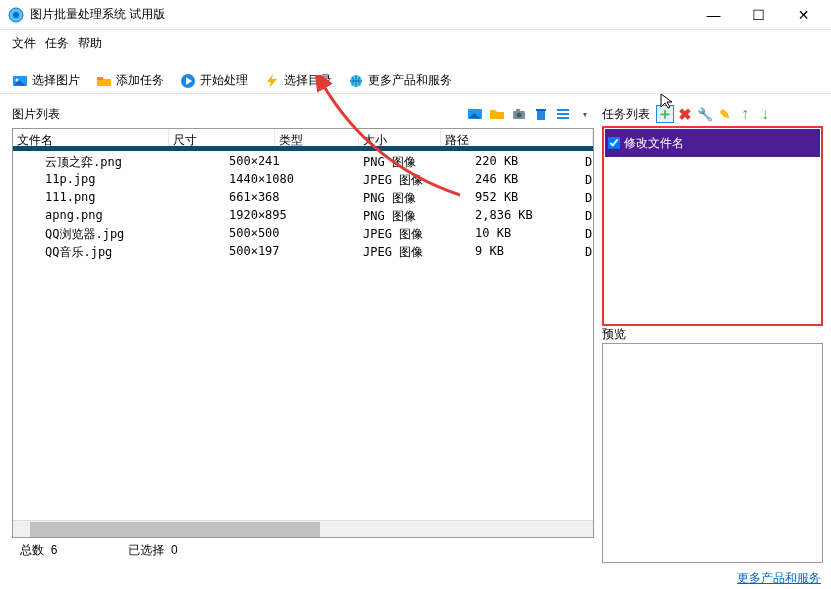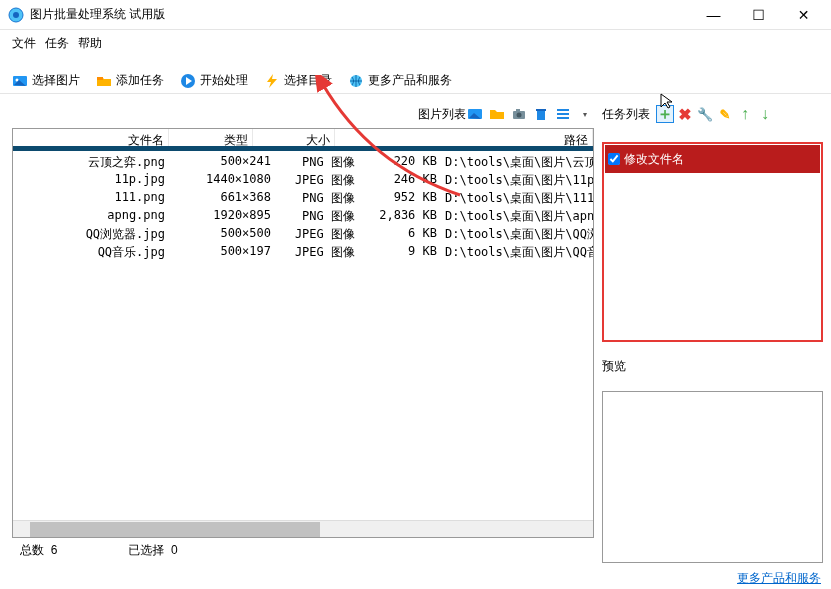--- a/index.html
+++ b/index.html
@@ -53,21 +53,21 @@
   font-size: 12px;
 }
 .toolbtn .ticon { width: 16px; height: 16px; display:inline-flex; align-items:center; justify-content:center; }
 .main {
   display: flex;
   height: calc(100% - 30px - 26px - 38px - 22px);
 }
 .left {
   width: 598px;
   padding: 8px 4px 4px 12px;
-  display: flex; flex-direction: column; text-align: right;
+  display: flex; flex-direction: column;
 }
 .left-header {
   display: flex; align-items: center;
   height: 24px;
 }
 .left-header .lbl { flex:1; font-size: 12px; }
 .left-header .icons { display:flex; gap: 4px; align-items:center; }
 .left-header .hicon { width:18px; height:18px; display:inline-flex; align-items:center; justify-content:center; }
 .listbox {
   flex: 1;
@@ -93,21 +93,21 @@
 .col-type { width: 84px; }
 .col-fsize { width: 82px; }
 .col-path { flex: 1; }
 .list-body {
   flex: 1;
   overflow: hidden;
   font-family: "SimSun", monospace;
   font-size: 12px;
 }
 .list-row { display: flex; height: 18px; }
-.list-row .cell { white-space: nowrap; overflow: hidden; }
+.list-row .cell { white-space: nowrap; overflow: hidden; margin-left: 28px; }
 .hscroll {
   height: 17px;
   background: #f0f0f0;
   border-top: 1px solid #ddd;
   display: flex; align-items: center;
 }
 .hscroll .thumb {
   height: 15px;
   background: #c1c1c1;
   margin-left: 17px;
@@ -116,37 +116,37 @@
 .status {
   display: flex;
   padding: 4px 8px;
   gap: 71px;
   font-size: 12px;
 }
 .right {
   flex: 1;
   padding: 8px 8px 4px 4px;
   display: flex; flex-direction: column;
-  gap: 16px;
+  gap: 0;
 }
 .tasks-header {
   display: flex; align-items: center;
   height: 24px; gap: 2px;
 }
 .tasks-header .lbl { font-size: 12px; margin-right: 4px; }
 .tasks-header .ticon2 { width:18px; height:18px; display:inline-flex; align-items:center; justify-content:center; font-weight:bold; font-size:16px; }
 .tasks-box {
   border: 2px solid #e53935;
   height: 200px;
   background: #fff;
   padding: 1px;
 }
 .task-item {
   display: flex; align-items: center;
-  background: #b91c1c;
+  background: #4c1d95;
   color: #fff;
   height: 28px;
   padding: 12px 3px;
   gap: 4px;
 }
 .task-item input[type=checkbox] { width:12px; height:12px; }
 .preview-lbl { font-size: 12px; }
 .preview-box {
   border: 1px solid #999;
   flex: 1;
@@ -283,20 +283,21 @@
               <rect x="2" y="7" width="12" height="2" fill="#1e88e5"></rect>
               <rect x="2" y="11" width="12" height="2" fill="#1e88e5"></rect>
             </svg>
           </span>
         <span class="hicon" style="font-size:8px;color:#555">▾</span>
       </div>
     </div>
     <div class="listbox">
       <div class="list-header">
         <div class="col-name">文件名</div>
+        <div class="col-size">尺寸</div>
         <div class="col-type">类型</div>
         <div class="col-fsize">大小</div>
         <div class="col-path">路径</div>
       </div>
       <div class="list-body" id="list-body">
           <div class="list-row">
             <div class="cell col-name">云顶之弈.png</div>
             <div class="cell col-size">500×241</div>
             <div class="cell col-type">PNG 图像</div>
             <div class="cell col-fsize">220 KB</div>
@@ -320,21 +321,21 @@
             <div class="cell col-name">apng.png</div>
             <div class="cell col-size">1920×895</div>
             <div class="cell col-type">PNG 图像</div>
             <div class="cell col-fsize">2,836 KB</div>
             <div class="cell col-path">D:\tools\桌面\图片\apng.png</div>
           </div>
           <div class="list-row">
             <div class="cell col-name">QQ浏览器.jpg</div>
             <div class="cell col-size">500×500</div>
             <div class="cell col-type">JPEG 图像</div>
-            <div class="cell col-fsize">6 KB</div>
+            <div class="cell col-fsize">10 KB</div>
             <div class="cell col-path">D:\tools\桌面\图片\QQ浏览器.</div>
           </div>
           <div class="list-row">
             <div class="cell col-name">QQ音乐.jpg</div>
             <div class="cell col-size">500×197</div>
             <div class="cell col-type">JPEG 图像</div>
             <div class="cell col-fsize">9 KB</div>
             <div class="cell col-path">D:\tools\桌面\图片\QQ音乐.jp</div>
           </div>
         </div>

